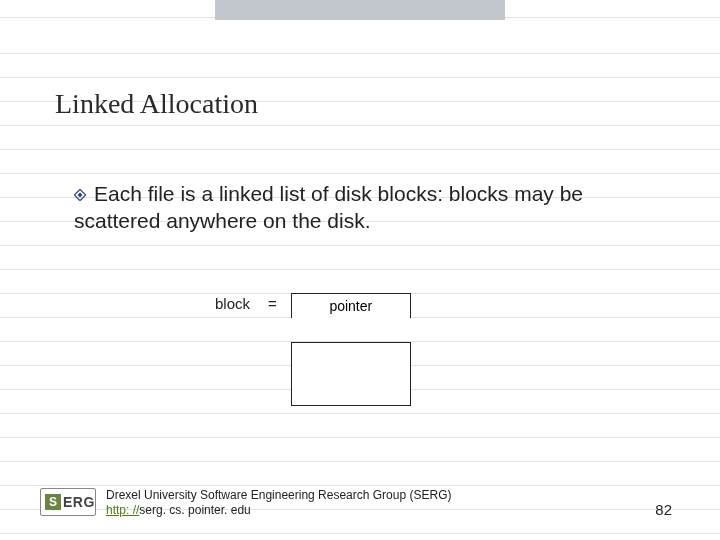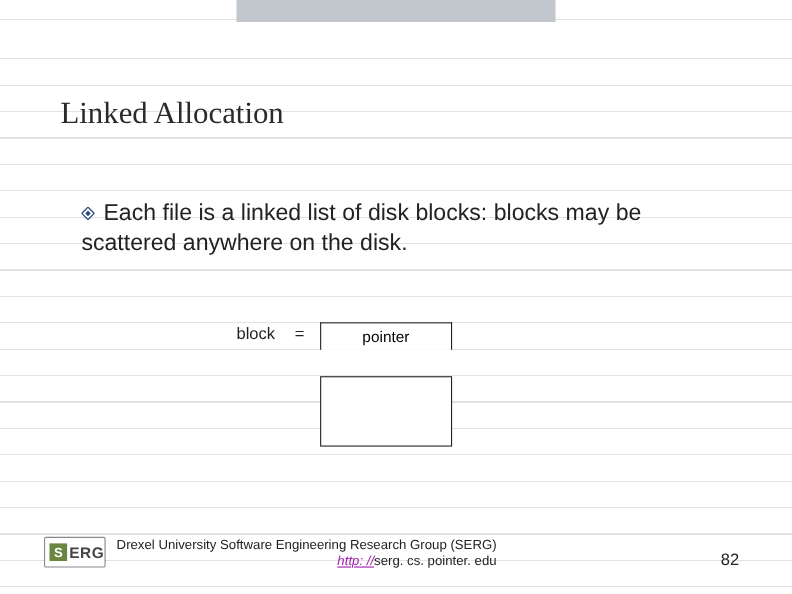--- a/index.html
+++ b/index.html
@@ -133,26 +133,24 @@
     width: 16px; height: 16px; background:#6a8540; color:#fff;
     font-size:12px; font-weight:bold; text-align:center; line-height:16px;
     margin-right:2px;
   }
   .logo .erg { font-size:14px; font-weight:bold; color:#444; letter-spacing:0.5px;}
   .footer-text {
     font-family: "Verdana", Arial, sans-serif;
     font-size: 12px;
     color: #222;
     line-height: 1.25;
-    text-align: right;
   }
   .footer-text a {
-    color: #a21caf;
+    color: #4d7c0f;
     text-decoration: underline;
-    font-style: italic;
   }
   .page-num {
     position: absolute;
     right: 8px;
     bottom: 0;
     font-family: "Verdana", Arial, sans-serif;
     font-size: 15px;
     color: #222;
   }
 </style>

